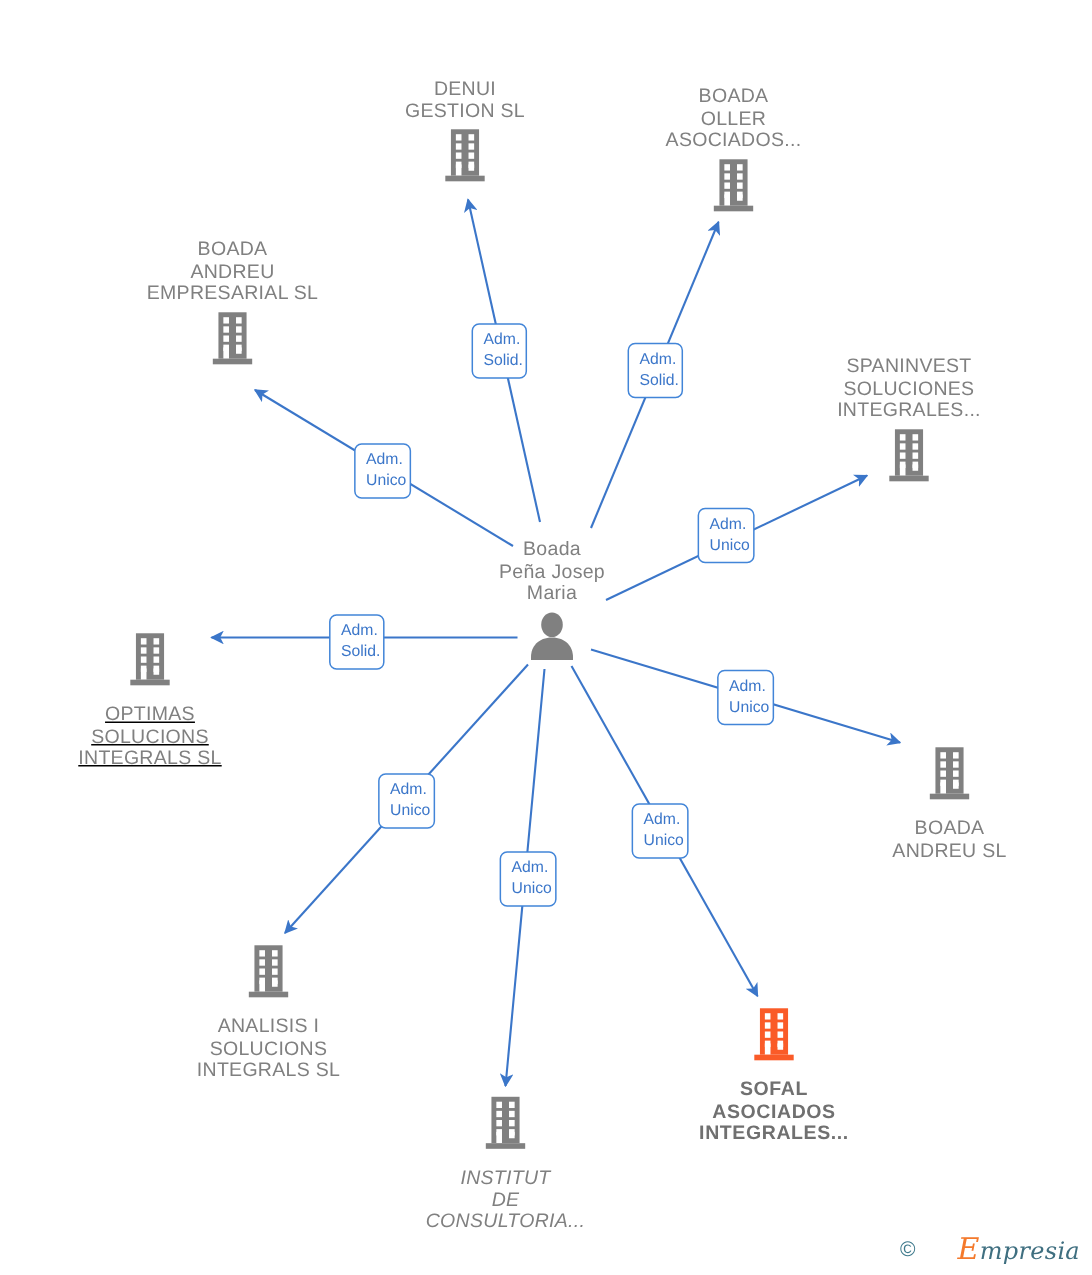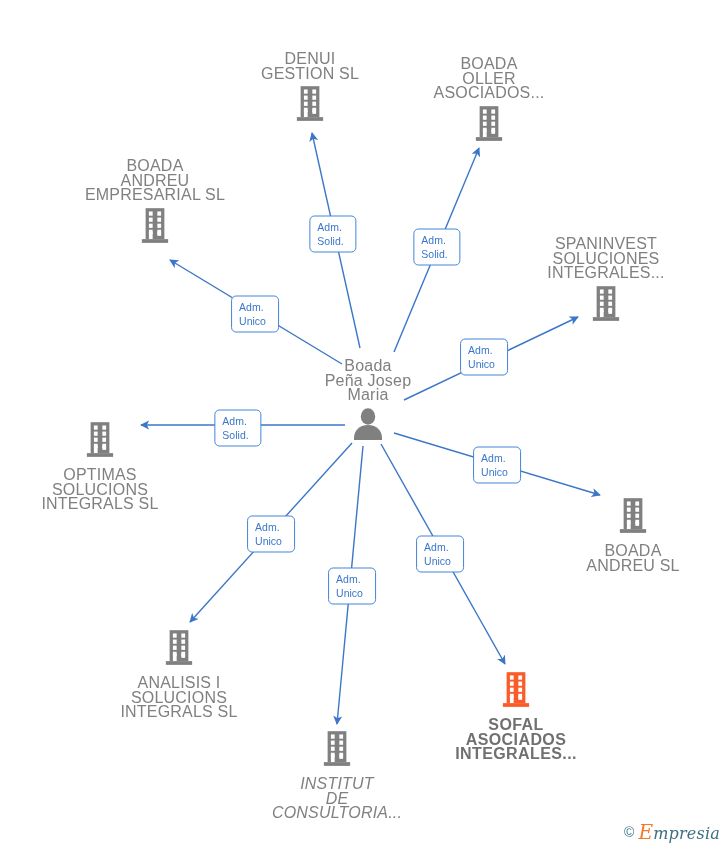--- a/index.html
+++ b/index.html
@@ -27,21 +27,21 @@
   .node {
     position: absolute;
     width: 150px;
     margin-left: -75px;
     text-align: center;
     display: flex;
     flex-direction: column;
     align-items: center;
   }
   .node-label {
-    font-size: 16px;
+    font-size: 13px;
     line-height: 14.5px;
     color: #808080;
     letter-spacing: 0.2px;
     white-space: pre-line;
   }
   .node.highlight .node-label {
     color: #707070;
     font-weight: bold;
     letter-spacing: 0.4px;
   }
@@ -53,21 +53,21 @@
 
   .edge-label {
     position: absolute;
     box-sizing: border-box;
     background: #ffffff;
     border: 1px solid #4285d8;
     border-radius: 5px;
     color: #3b76c9;
     font-size: 10.5px;
     line-height: 14px;
-    padding: 3px 12px 4px 7px;
+    padding: 3px 2px 4px 7px;
     text-align: left;
     white-space: pre-line;
     transform: translate(-50%, -50%);
   }
 
   #watermark {
     position: absolute;
     right: 8px;
     bottom: 6px;
     display: flex;
@@ -78,20 +78,21 @@
     color: #3f7a8c;
     font-size: 14px;
     line-height: 14px;
   }
   #watermark .brand {
     font-family: "DejaVu Serif", serif;
     font-style: italic;
     font-size: 16px;
     color: #3f6f80;
     letter-spacing: 0.2px;
+    margin-left: 24px;
   }
   #watermark .brand .cap {
     color: #f4792b;
     font-size: 20px;
   }
 </style>
 </head>
 <body>
 
 <div id="canvas">
@@ -184,21 +185,21 @@
             <rect x="9.5" y="24" width="4" height="4.5" fill="#ffffff"></rect>
             <rect x="18.5" y="4.5" width="4" height="4.5" fill="#ffffff"></rect>
             <rect x="18.5" y="11" width="4" height="4.5" fill="#ffffff"></rect>
             <rect x="18.5" y="17.5" width="4" height="4.5" fill="#ffffff"></rect>
             <rect x="18.5" y="24" width="4" height="4.5" fill="#ffffff"></rect>
             <rect x="9.5" y="26" width="4" height="8" fill="#ffffff"></rect>
             <rect x="18.5" y="26" width="4" height="4.5" fill="#ffffff"></rect>
             <rect x="2" y="34" width="28" height="4" fill="#808080"></rect>
           </svg></div>
       </div>
-      <div class="node label-bottom" style="left: 100px; top: 421px;">
+      <div class="node label-bottom" style="left: 100px; top: 421px; text-decoration: underline;">
         <div class="node-icon"><svg width="30" height="38" viewBox="0 0 32 40">
             <rect x="6" y="1" width="20" height="33" fill="#808080"></rect>
             <rect x="9.5" y="4.5" width="4" height="4.5" fill="#ffffff"></rect>
             <rect x="9.5" y="11" width="4" height="4.5" fill="#ffffff"></rect>
             <rect x="9.5" y="17.5" width="4" height="4.5" fill="#ffffff"></rect>
             <rect x="9.5" y="24" width="4" height="4.5" fill="#ffffff"></rect>
             <rect x="18.5" y="4.5" width="4" height="4.5" fill="#ffffff"></rect>
             <rect x="18.5" y="11" width="4" height="4.5" fill="#ffffff"></rect>
             <rect x="18.5" y="17.5" width="4" height="4.5" fill="#ffffff"></rect>
             <rect x="18.5" y="24" width="4" height="4.5" fill="#ffffff"></rect>

